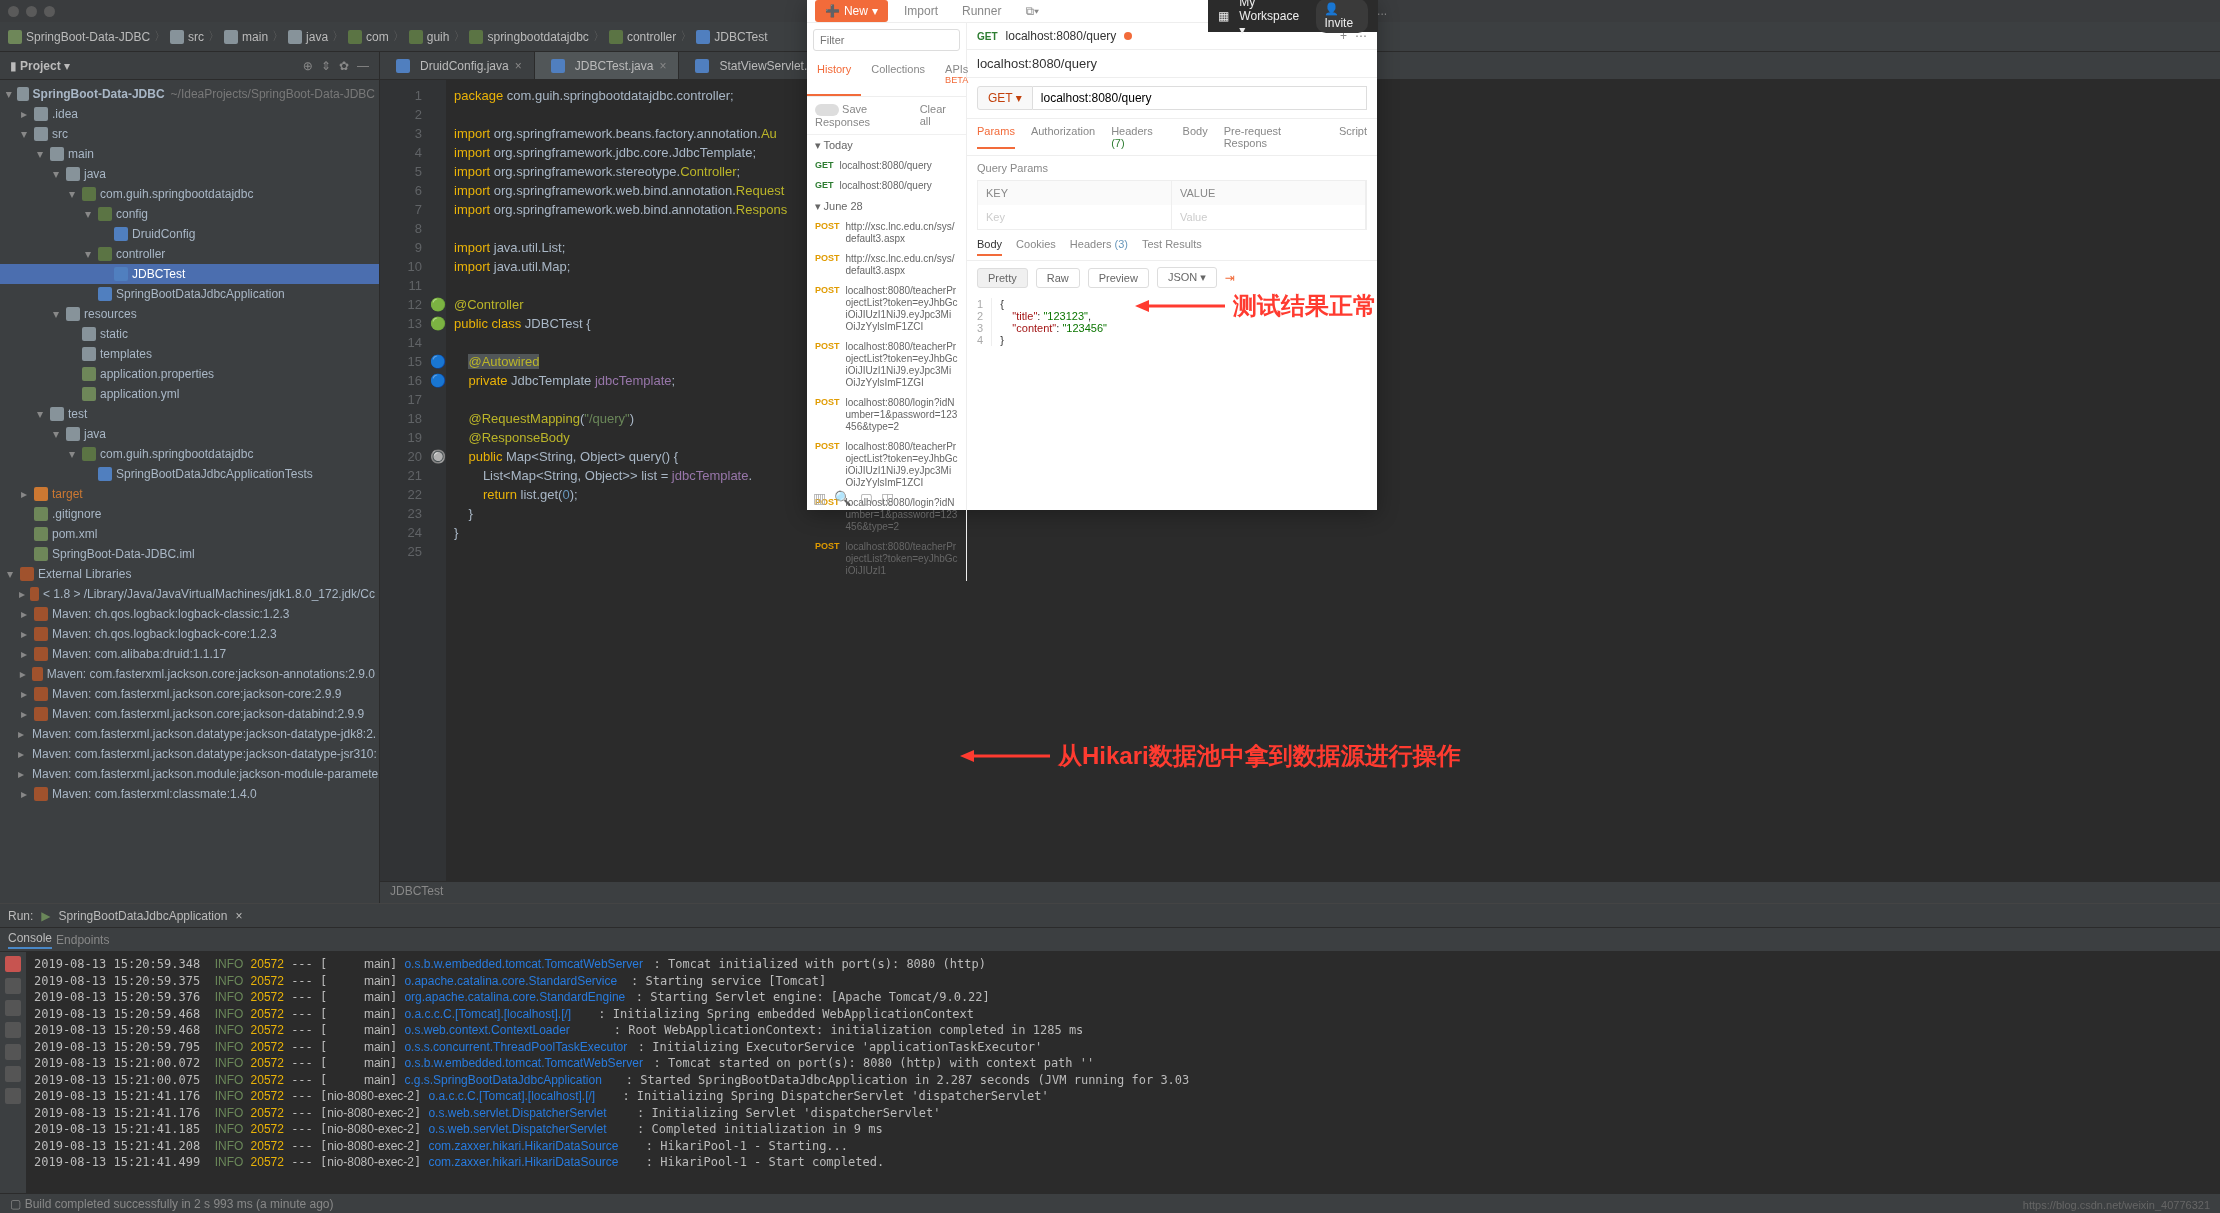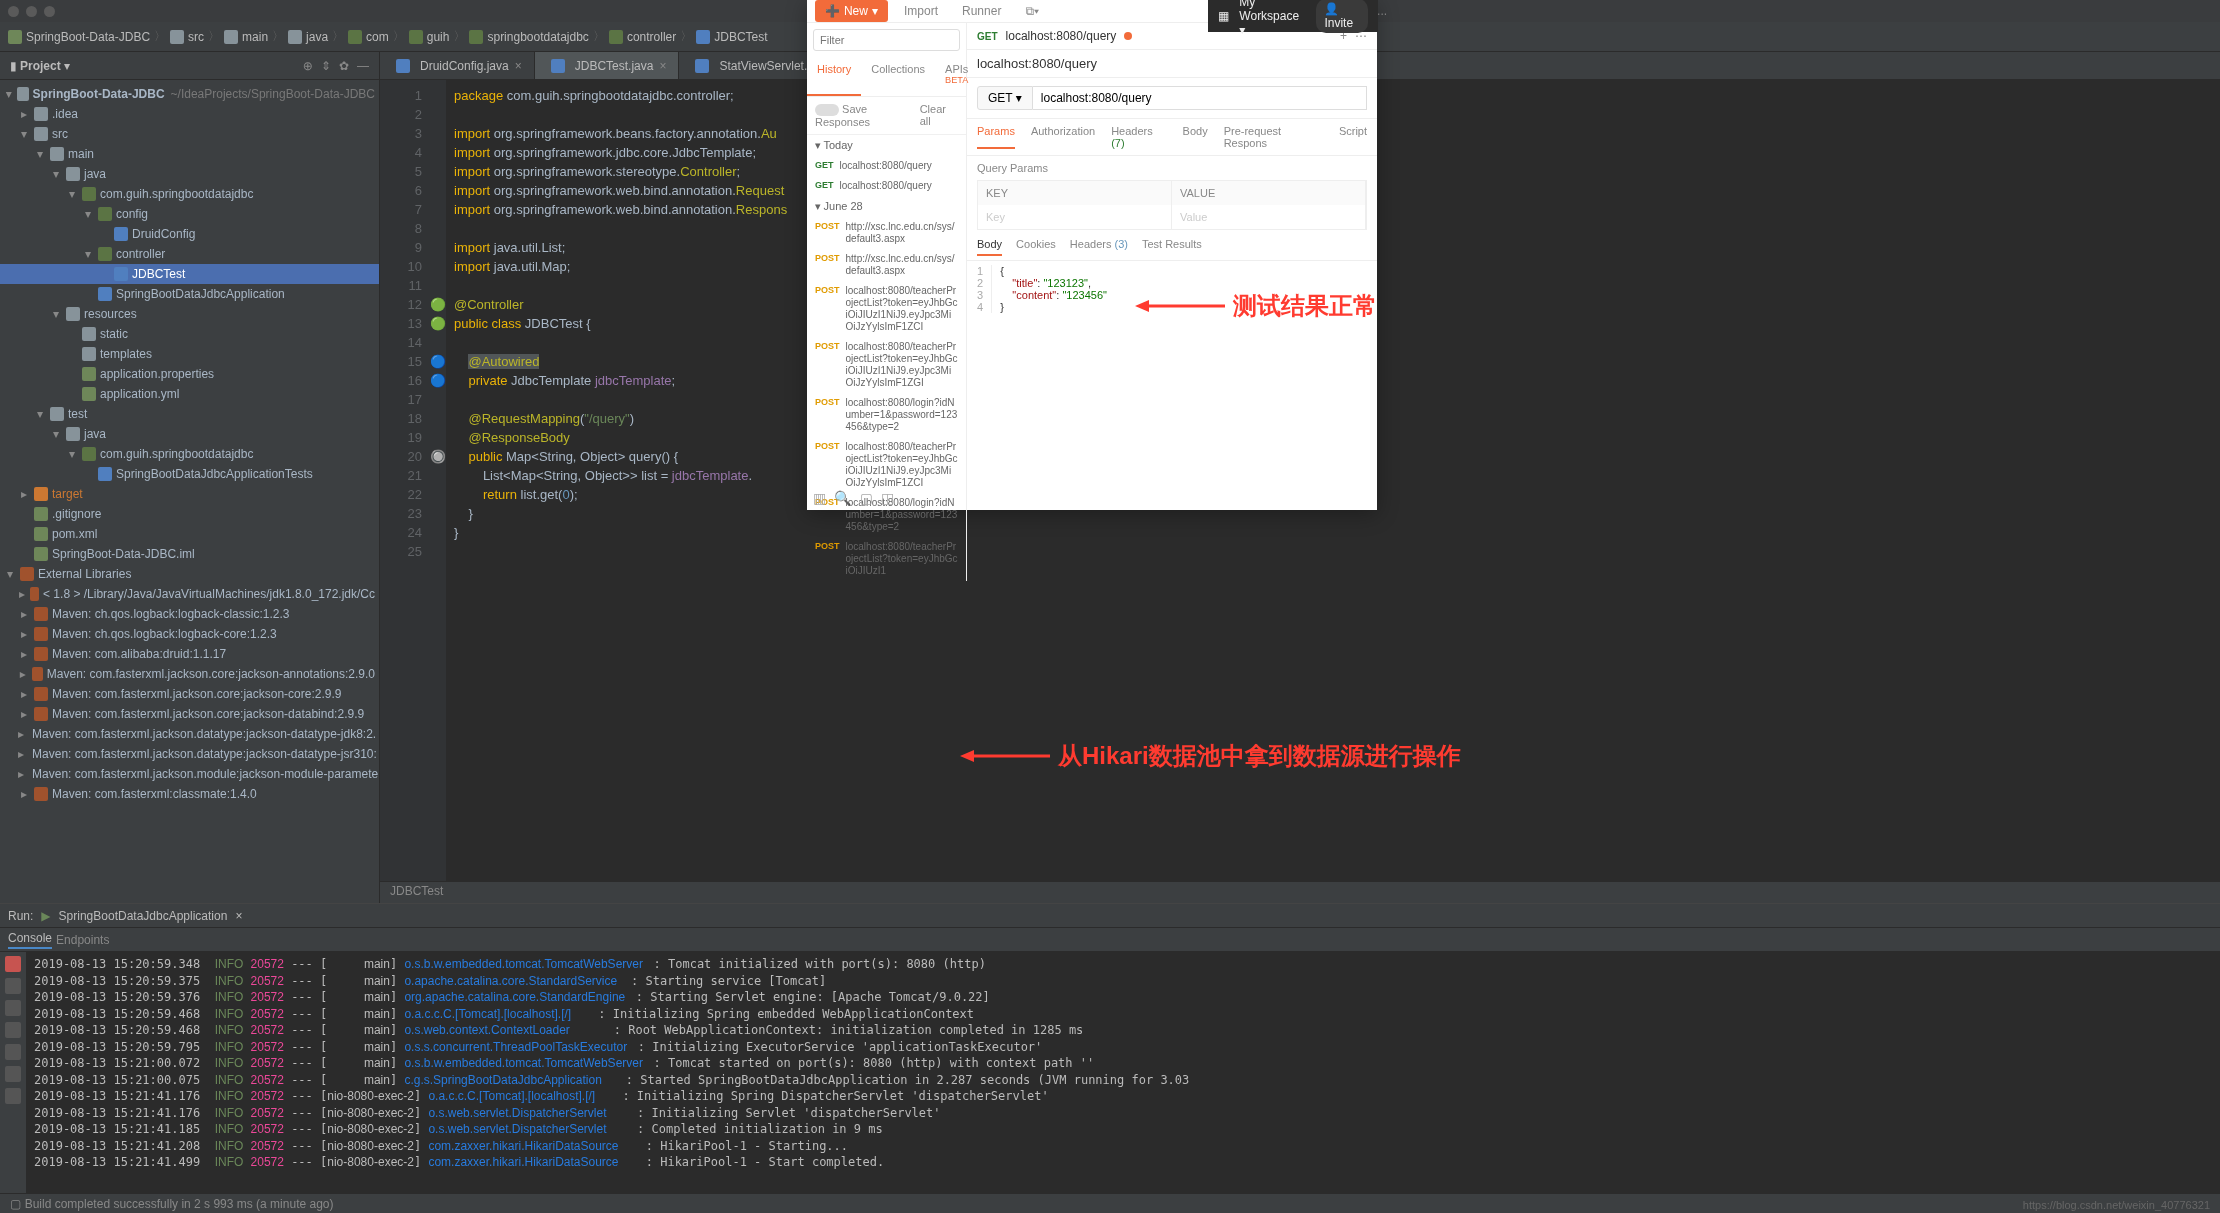--- a/index.html
+++ b/index.html
@@ -51,21 +51,21 @@
 .editor-status { height:22px; background:#3c3f41; border-top:1px solid #2b2b2b; padding:2px 10px; color:#888;}
 
 
 .run-panel { height:290px; background:#2b2b2b; border-top:1px solid #444; display:flex; flex-direction:column;}
 .run-header { height:24px; background:#3c3f41; display:flex; align-items:center; padding:0 8px; gap:8px; border-bottom:1px solid #2b2b2b;}
 .run-tabs { height:24px; background:#3c3f41; display:flex; align-items:center; padding:0 8px; gap:4px; border-bottom:1px solid #2b2b2b;}
 .run-body { flex:1; display:flex;}
 .run-gutter{ width:26px; background:#3c3f41; display:flex; flex-direction:column; align-items:center; gap:6px; padding-top:4px;}
 .run-gutter-icon { width:16px; height:16px; background:#555; border-radius:2px;}
 .log { flex:1; font-family:Menlo,Consolas,monospace; font-size:12px; line-height:16.5px; padding:4px 8px; color:#bbb; white-space:pre; overflow:hidden;}
-.log .info{color:#6a8759;} .log .pid{color:#ec4899;} .log .src{color:#287bde;} .log .thr{color:#bbb;}
+.log .info{color:#6a8759;} .log .pid{color:#eab308;} .log .src{color:#287bde;} .log .thr{color:#bbb;}
 
 
 .status-bar { height:20px; background:#3c3f41; border-top:1px solid #2b2b2b; display:flex; align-items:center; padding:0 10px; color:#888; justify-content:space-between;}
 
 
 .annotation { position:absolute; color:#ff3b30; font-size:24px; font-weight:bold; display:flex; align-items:center; white-space:nowrap;}
 .arrow-svg { margin-right:8px;}
 
 
 .postman { position:absolute; left:807px; top:0; width:570px; height:510px; background:#fff; color:#333; box-shadow:0 4px 20px rgba(0,0,0,.3); display:flex; flex-direction:column; font-size:12px;}
@@ -86,21 +86,21 @@
 .pm-hitem { display:flex; padding:4px 8px; gap:6px; font-size:10px; align-items:flex-start;}
 .pm-method-get { color:#2e7d32; font-weight:bold; font-size:9px;}
 .pm-method-post { color:#e09b00; font-weight:bold; font-size:9px;}
 .pm-hurl { color:#666; word-break:break-all; line-height:12px;}
 .pm-right { flex:1; display:flex; flex-direction:column;}
 .pm-reqtab { display:flex; align-items:center; padding:6px 10px; border-bottom:1px solid #eee; gap:8px;}
 .pm-reqtab .dot{ width:8px; height:8px; background:#f26b3a; border-radius:50%;}
 .pm-reqtab .get{ color:#2e7d32; font-size:10px; font-weight:bold;}
 .pm-reqtitle { padding:6px 10px; font-size:13px; border-bottom:1px solid #eee;}
 .pm-urlbar { display:flex; padding:8px 10px; gap:0; border-bottom:1px solid #eee;}
-.pm-method-sel { border:1px solid #ddd; padding:4px 10px; color:#000000; background:#f8f8f8; border-radius:3px 0 0 3px;}
+.pm-method-sel { border:1px solid #ddd; padding:4px 10px; color:#c2410c; background:#f8f8f8; border-radius:3px 0 0 3px;}
 .pm-urlinput { flex:1; border:1px solid #ddd; border-left:none; padding:4px 8px; font-size:12px;}
 .pm-reqtabs { display:flex; gap:16px; padding:6px 10px; border-bottom:1px solid #eee; font-size:11px; color:#888;}
 .pm-reqtabs .active { color:#f26b3a; border-bottom:2px solid #f26b3a; padding-bottom:4px;}
 .pm-reqtabs .num { color:#2e7d32;}
 .pm-qp { padding:6px 10px; color:#888; font-size:11px;}
 .pm-table { margin:0 10px; border:1px solid #eee;}
 .pm-trow { display:flex;}
 .pm-tcell { flex:1; padding:6px 8px; border-right:1px solid #eee; font-size:11px; color:#888;}
 .pm-resptabs { display:flex; gap:14px; padding:8px 10px 4px; font-size:11px; color:#888; border-bottom:1px solid #eee;}
 .pm-resptabs .active { color:#333; border-bottom:2px solid #f26b3a; padding-bottom:4px;}
@@ -590,20 +590,27 @@
             <div class="pm-tcell" style="color:#ccc">Key</div>
             <div class="pm-tcell" style="color:#ccc">Value</div>
           </div>
       </div>
       <div class="pm-resptabs">
         <span class="active">Body</span>
         <span>Cookies</span>
         <span><span>Headers</span> <span class="num">(3)</span></span>
         <span>Test Results</span>
       </div>
+      <div class="pm-viewtabs">
+        <div class="pm-viewtab active">Pretty</div>
+        <div class="pm-viewtab">Raw</div>
+        <div class="pm-viewtab">Preview</div>
+        <div class="pm-viewtab"><span>JSON</span> ▾</div>
+        <div style="color:#f26b3a">⇥</div>
+      </div>
       <div class="pm-json">
         <div class="pm-json-gutter">1<br>2<br>3<br>4</div>
         <div class="pm-json-code"><span class="jpunc">{</span><br>&nbsp;&nbsp;&nbsp;&nbsp;<span class="jkey">"title"</span><span class="jpunc">: </span><span class="jstr">"123123"</span><span class="jpunc">,</span><br>&nbsp;&nbsp;&nbsp;&nbsp;<span class="jkey">"content"</span><span class="jpunc">: </span><span class="jstr">"123456"</span><br><span class="jpunc">}</span></div>
       </div>
     </div>
   </div>
 </div>
 
 <div class="pm-extra">
   <span>▦</span>

